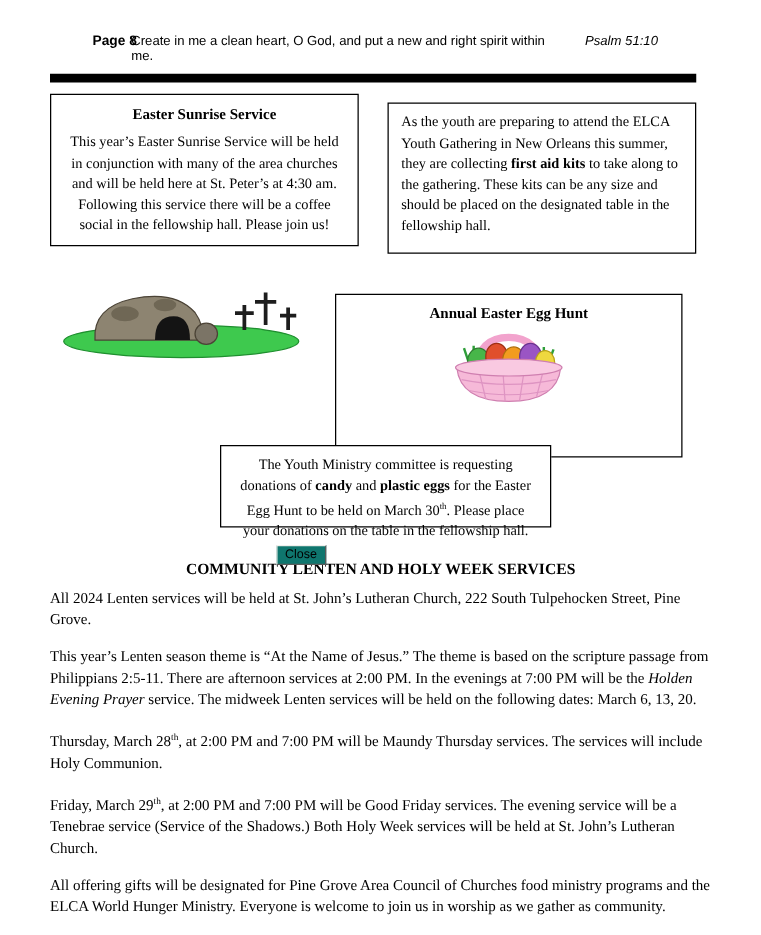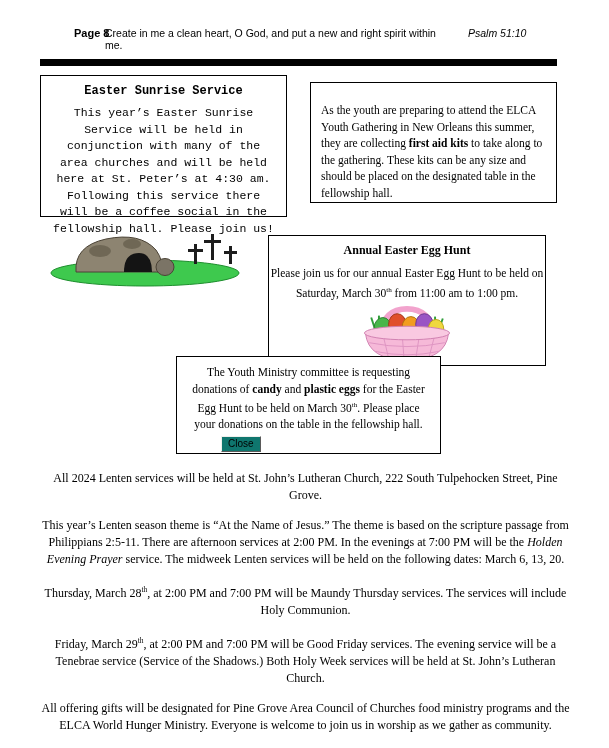--- a/index.html
+++ b/index.html
@@ -12,45 +12,45 @@
   .hdr-label { position:absolute; left:42px; top:27px; font-family:"Liberation Sans",sans-serif; font-size:11px; font-weight:bold;padding-left:32px; }
   .hdr-quote { position:absolute; left:105px; top:27px; width:350px; font-family:"Liberation Sans",sans-serif; font-size:10.5px; }
   .hdr-ref   { position:absolute; left:468px; top:27px; font-family:"Liberation Sans",sans-serif; font-size:10.5px; font-style:italic; }
   .rule { position:absolute; left:40px; top:59px; width:517px; height:7px; background:#000; }
 
   .box { position:absolute; border:1px solid #000; background:#fff; }
   .box-title { font-size:12px; font-weight:bold; text-align:center; margin-bottom:7px; }
   .box-body  { font-size:11.5px; line-height:16.5px; text-align:center; }
   .box-body.left { text-align:left; }
 
-  .box-sunrise  { left:40px;  top:75px;  width:247px; height:142px; padding:8px 12px;font-family:Liberation Mono, monospace; }
-  .box-firstaid { left:310px; top:82px;  width:247px; height:121px; padding:19px 10px; }
+  .box-sunrise  { left:40px;  top:75px;  width:247px; height:122px; padding:8px 12px; }
+  .box-firstaid { left:310px; top:82px;  width:247px; height:121px; padding:7px 10px; }
   .box-egghunt  { left:268px; top:215px; width:278px; height:131px; padding:7px 0;margin-top:20px; }
-  .box-donate   { left:176px; top:356px; width:265px; height:98px;  padding:7px 9px; }
+  .box-donate   { left:176px; top:356px; width:265px; height:66px;  padding:7px 9px; }
 
   .tomb   { position:absolute; left:48px; top:220px; width:195px; height:68px; }
   .basket { display:block; margin:3px auto 0 auto; width:108px; height:60px; }
 
   .close-btn {
     position:absolute; left:221px; top:436px; z-index:5;
     font-family:"Liberation Sans",sans-serif; font-size:10px; color:#000;
     background:#0f766e; border:1px solid #5a5a5a;
     border-top-color:#f0efec; border-left-color:#f0efec;
     padding:1px 6px 2px 6px; cursor:pointer; line-height:11px;
   }
 
   .section-heading {
     position:absolute; left:0; top:448px; width:100%;
     text-align:center; font-weight:bold; font-size:12.5px;
   }
   .body-text {
     position:absolute; left:40px; top:470px; width:531px;
     font-size:12px; line-height:17px; text-align:left;
   }
-  .body-text p { margin-bottom:13px;text-align:center; }
+  .body-text p { margin-bottom:13px; }
 </style>
 </head>
 <body>
 
 <div class="page">
 
   <span class="hdr-label">Page 8</span>
   <span class="hdr-quote">Create in me a clean heart, O God, and put a new and right spirit within me.</span>
   <span class="hdr-ref">Psalm 51:10</span>
   <div class="rule"></div>
@@ -76,21 +76,20 @@
         <rect x="176" y="31" width="13" height="3"></rect>
     </g>
   </svg>
 
   <div class="box box-firstaid">
     <div class="box-body left"><span>As the youth are preparing to attend the ELCA Youth Gathering in New Orleans this summer, they are collecting </span><span style="font-weight: bold;">first aid kits</span><span> to take along to the gathering.  These kits can be any size and should be placed on the designated table in the fellowship hall.</span></div>
   </div>
 
   <div class="box box-egghunt">
     <div class="box-title">Annual Easter Egg Hunt</div>
-    <div class="box-body"><span>Please join us for our annual Easter Egg Hunt to be held on Saturday, March 30</span><span style="vertical-align: super; font-size: 0.62em;">th</span><span> from 11:00 am to 1:00 pm.</span></div>
     <svg class="basket" viewBox="0 0 110 62" aria-hidden="true">
       <path d="M27 32 Q31 5 55 5 Q79 5 83 32" fill="none" stroke="#f2a3cd" stroke-width="6"></path>
       <g stroke="#2f9e3a" stroke-width="2" fill="none">
         <path d="M22 26 L18 14"></path>
           <path d="M26 25 L26 12"></path>
           <path d="M88 26 L92 15"></path>
           <path d="M84 25 L84 13"></path>
       </g>
       <ellipse cx="30" cy="25" rx="9" ry="11" fill="#47b649" stroke="#2c7d2e"></ellipse>
       <ellipse cx="45" cy="21" rx="9" ry="11" fill="#e04f2c" stroke="#9e3014"></ellipse>
@@ -109,20 +108,21 @@
       <ellipse cx="55" cy="30" rx="44" ry="7" fill="#f9c9e1" stroke="#cf7fb0"></ellipse>
     </svg>
   </div>
 
   <div class="box box-donate">
     <div class="box-body"><span>The Youth Ministry committee is requesting donations of </span><span style="font-weight: bold;">candy</span><span> and </span><span style="font-weight: bold;">plastic eggs</span><span> for the Easter Egg Hunt to be held on March 30</span><span style="vertical-align: super; font-size: 0.62em;">th</span><span>.  Please place your donations on the table in the fellowship hall.</span></div>
   </div>
 
   <button class="close-btn">Close</button>
 
+  <div class="section-heading">COMMUNITY LENTEN AND HOLY WEEK SERVICES</div>
 
   <div class="body-text">
     <p><span>All 2024 Lenten services will be held at St. John’s Lutheran Church, 222 South Tulpehocken Street, Pine Grove.</span></p>
     <p><span>This year’s Lenten season theme is “At the Name of Jesus.”  The theme is based on the scripture passage from Philippians 2:5-11. There are afternoon services at 2:00 PM.  In the evenings at 7:00 PM will be the </span><span style="font-style: italic;">Holden Evening Prayer</span><span> service.  The midweek Lenten services will be held on the following dates: March 6, 13, 20.</span></p>
     <p><span>Thursday, March 28</span><span style="vertical-align: super; font-size: 0.62em;">th</span><span>, at 2:00 PM and 7:00 PM will be Maundy Thursday services.  The services will include Holy Communion.</span></p>
     <p><span>Friday, March 29</span><span style="vertical-align: super; font-size: 0.62em;">th</span><span>, at 2:00 PM and 7:00 PM will be Good Friday services. The evening service will be a Tenebrae service (Service of the Shadows.)  Both Holy Week services will be held at St. John’s Lutheran Church.</span></p>
     <p><span>All offering gifts will be designated for Pine Grove Area Council of Churches food ministry programs and the ELCA World Hunger Ministry.  Everyone is welcome to join us in worship as we gather as community.</span></p>
   </div>
 
 </div>

